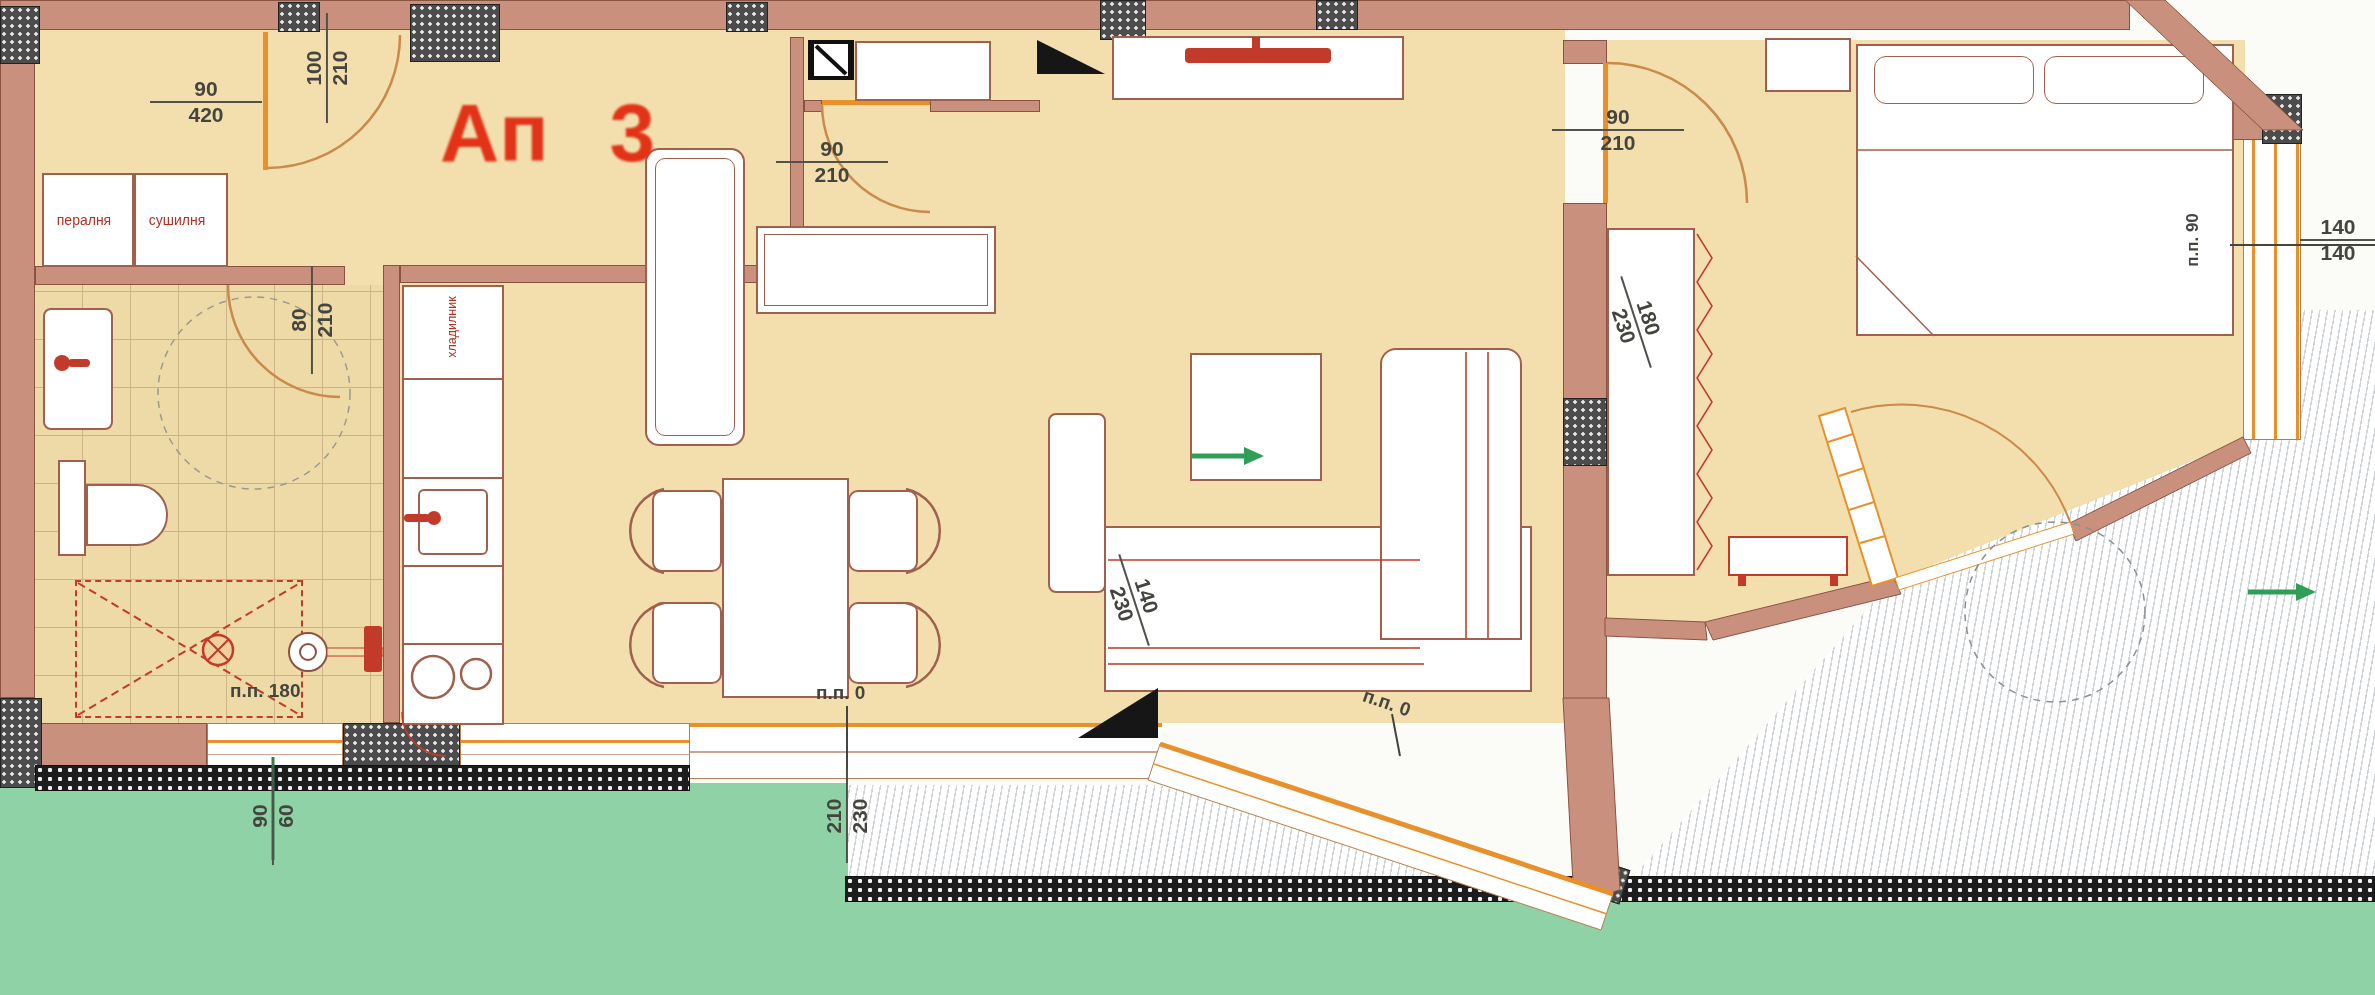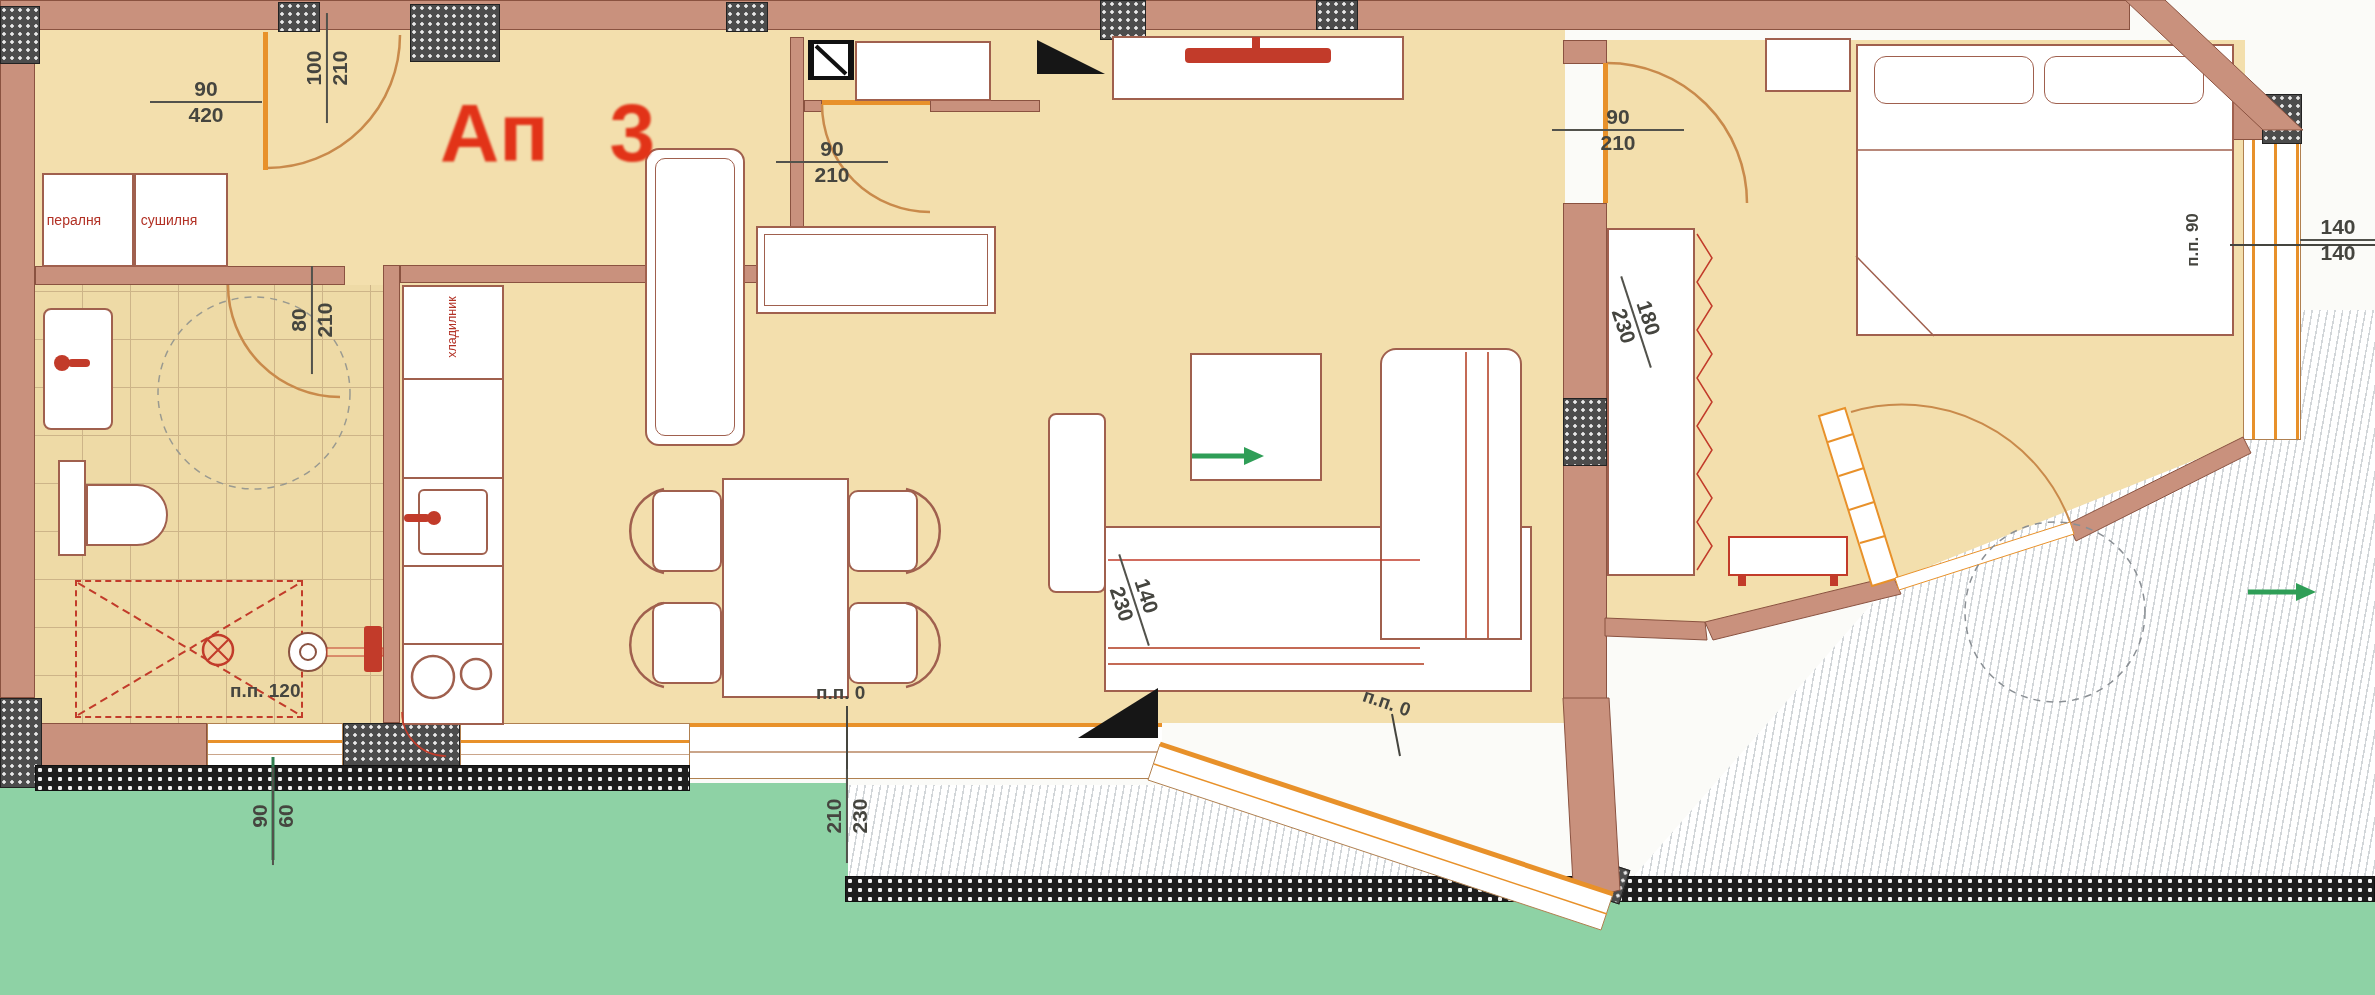--- a/index.html
+++ b/index.html
@@ -240,22 +240,22 @@
       <polygon points="1244,447 1264,456 1244,465" fill="#2f9e57"></polygon>
     </g>
     <g>
       <path d="M 2248,592 L 2296,592" stroke="#2f9e57" stroke-width="5"></path>
       <polygon points="2296,583 2316,592 2296,601" fill="#2f9e57"></polygon>
     </g>
   </svg>
 
   <div class="abs title" style="left:440px;top:86px">Ап 3</div>
 
-  <div class="abs roomlbl" style="left:28px;top:212px;width:92px">пералня</div>
-  <div class="abs roomlbl" style="left:122px;top:212px;width:94px">сушилня</div>
+  <div class="abs roomlbl" style="left:38px;top:212px;width:92px">пералня</div>
+  <div class="abs roomlbl" style="left:130px;top:212px;width:94px">сушилня</div>
   <div class="abs roomlbl" style="left:396px;top:320px;width:112px;font-size:12.5px;transform:rotate(-90deg)">хладилник</div>
 
   <div class="abs dim" style="left:150px;top:78px;width:112px">
     <span class="dt">90</span>
     <span class="db">420</span>
   </div>
   <div class="abs dim" style="left:272px;top:44px;width:110px;transform:rotate(-90deg)">
     <span class="dt">100</span>
     <span class="db">210</span>
   </div>
@@ -285,18 +285,18 @@
   </div>
   <div class="abs dim" style="left:1086px;top:576px;width:96px;transform:rotate(72deg)">
     <span class="dt">140</span>
     <span class="db">230</span>
   </div>
   <div class="abs dim" style="left:1588px;top:298px;width:96px;transform:rotate(72deg)">
     <span class="dt">180</span>
     <span class="db">230</span>
   </div>
 
-  <div class="abs pp" style="left:230px;top:680px">п.п. 120</div>
+  <div class="abs pp" style="left:230px;top:680px">п.п. 180</div>
   <div class="abs pp" style="left:816px;top:682px">п.п. 0</div>
   <div class="abs pp" style="left:1362px;top:692px;transform:rotate(19deg)">п.п. 0</div>
   <div class="abs pp" style="left:2166px;top:230px;transform:rotate(-90deg);font-size:17px">п.п. 90</div>
 
 </div>
 
 </body></html>

